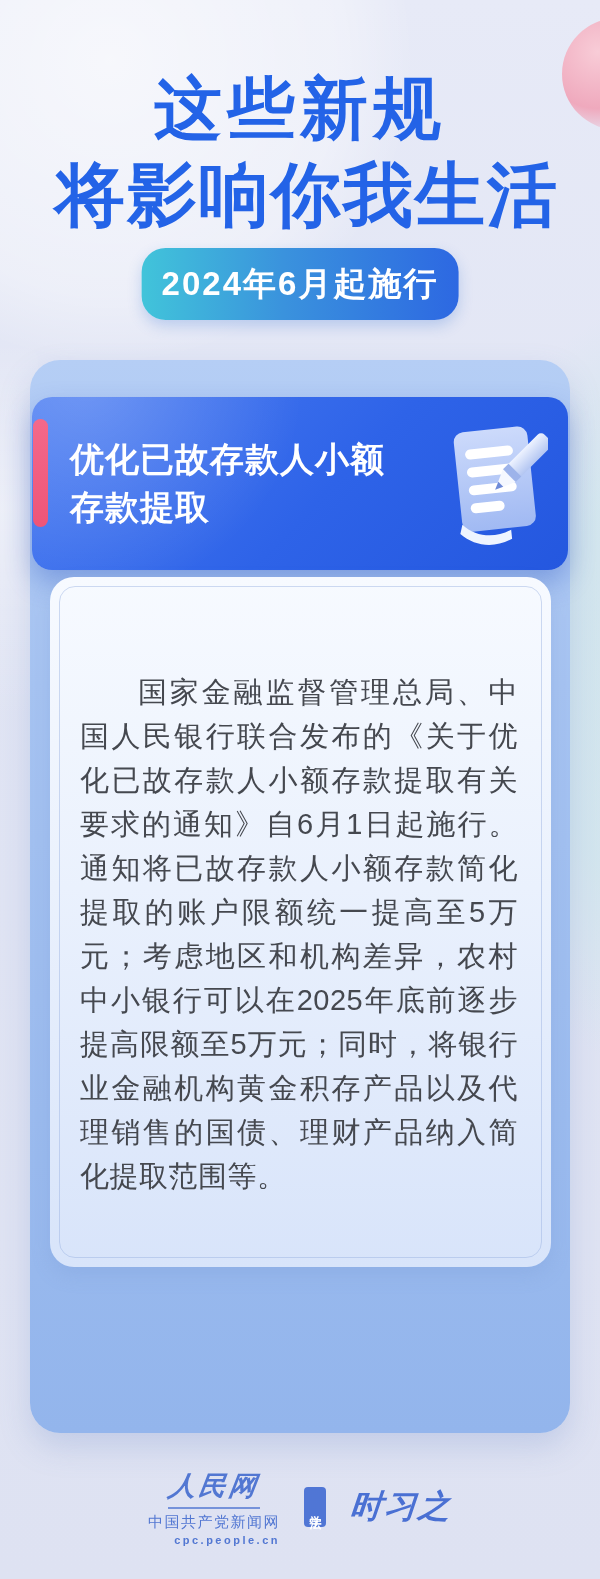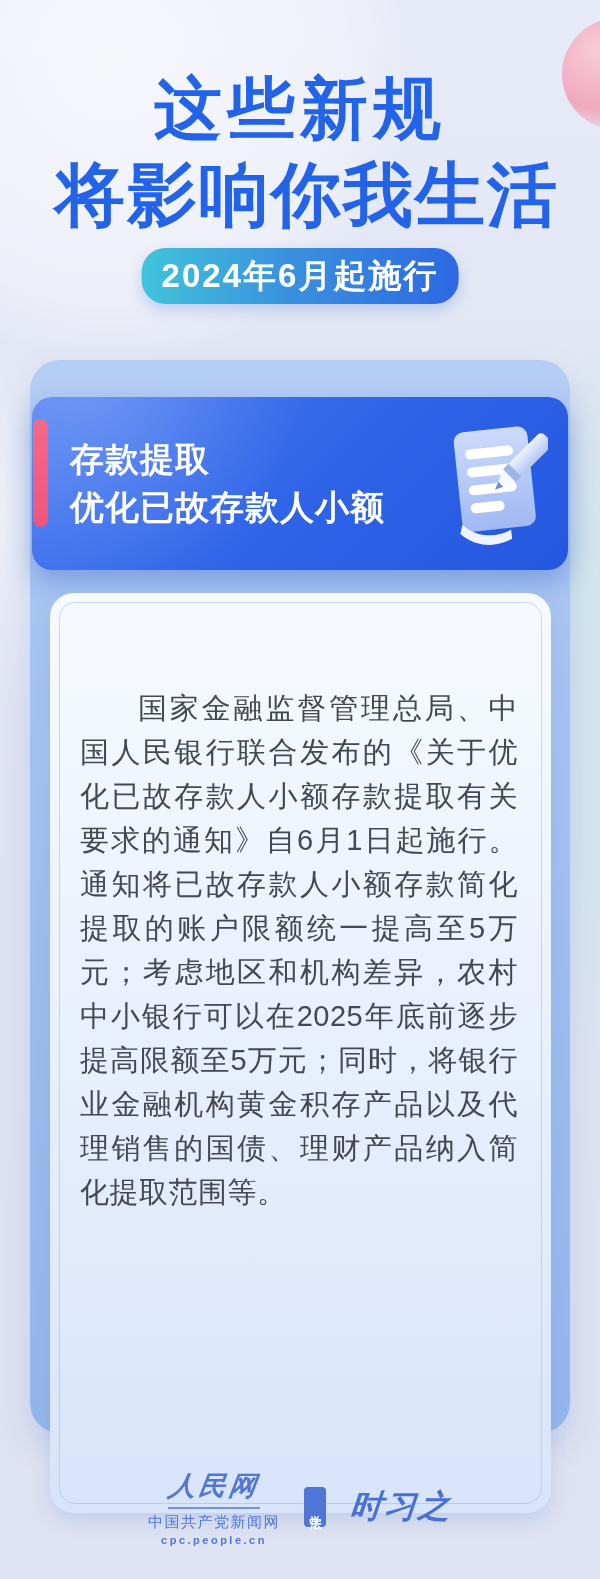--- a/index.html
+++ b/index.html
@@ -29,21 +29,21 @@
   }
 
   
   .main-title{position:absolute;left:0;width:600px;text-align:center;color:#2363e7;font-weight:900;line-height:1;}
   .main-title.l1{top:74px;font-size:68px;letter-spacing:5px;}
   .main-title.l2{top:160px;font-size:70px;letter-spacing:2px;margin-left:7px;}
 
   
   .date-badge{
     position:absolute;top:248px;left:50%;transform:translateX(-50%);
-    height:48px;line-height:48px;padding:4px 20px;border-radius:24px;white-space:nowrap;
+    height:48px;line-height:48px;padding:12px 20px;border-radius:24px;white-space:nowrap;
     background:linear-gradient(90deg,#41c4da 0%,#3a92dd 45%,#2d68e2 100%);
     color:#ffffff;font-size:33px;font-weight:bold;letter-spacing:2px;
     box-shadow:0 6px 14px rgba(50,110,210,0.25);
   }
 
   
   .outer-card{
     position:absolute;left:30px;top:360px;width:540px;height:1073px;border-radius:30px;
     background:linear-gradient(180deg,#b5cef5 0%,#a6c3f1 30%,#93b5ec 100%);
     box-shadow:0 14px 30px rgba(110,140,200,0.25);
@@ -62,21 +62,21 @@
     background:linear-gradient(180deg,#f4698a 0%,#ee5578 100%);
   }
   .header-title{
     position:absolute;left:38px;top:38px;color:#ffffff;font-size:34px;font-weight:bold;
     line-height:48px;letter-spacing:1px;white-space:nowrap;
   }
   .doc-icon{position:absolute;right:20px;top:22px;width:104px;height:128px;}
 
   
   .inner-panel{
-    position:absolute;left:20px;top:233px;width:501px;height:920px;border-radius:24px;
+    position:absolute;left:20px;top:217px;width:501px;height:690px;border-radius:24px;
     background:linear-gradient(180deg,#f7faff 0%,#eaf1fd 45%,#d8e4fa 100%);
     box-shadow:0 8px 18px rgba(120,150,210,0.25);
   }
   .inner-panel::after{
     content:"";position:absolute;inset:9px;border:1px solid rgba(150,175,225,0.45);
     border-radius:16px;pointer-events:none;
   }
   .body-text{
     position:absolute;left:30px;right:33px;top:93px;
     font-size:29px;line-height:44px;color:#45484f;letter-spacing:0.5px;
@@ -85,21 +85,21 @@
 
   
   .footer{
     position:absolute;left:0;top:1462px;width:600px;height:90px;
     display:flex;align-items:center;justify-content:center;gap:24px;color:#5277d2;
   }
   .pd-logo{text-align:center;}
   .pd-script{font-size:27px;font-weight:bold;font-style:italic;transform:skewX(-8deg);letter-spacing:3px;}
   .pd-underline{height:2px;width:92px;background:#5277d2;opacity:0.75;margin:3px auto 4px;}
   .pd-sub{font-size:15px;font-weight:normal;letter-spacing:1.5px;}
-  .pd-url{font-size:11px;font-weight:600;letter-spacing:2.5px;margin-top:2px;}
+  .pd-url{font-size:11px;font-weight:600;letter-spacing:2.5px;margin-top:2px;text-align:right;}
   .xf-badge{
     width:22px;height:40px;border-radius:4px;background:#5076d5;color:#fff;
     font-size:12px;font-weight:bold;display:flex;align-items:center;justify-content:center;
     writing-mode:vertical-rl;text-orientation:upright;letter-spacing:2px;
   }
   .sxz{font-size:32px;font-weight:900;font-style:italic;letter-spacing:2px;color:#4a70d3;transform:skewX(-5deg);}
 </style>
 </head>
 <body>
 
@@ -112,22 +112,22 @@
 
   <div class="main-title l1">这些新规</div>
   <div class="main-title l2">将影响你我生活</div>
   <div class="date-badge">2024年6月起施行</div>
 
   <div class="outer-card">
 
     <div class="header-card">
       <div class="accent-bar"></div>
       <div class="header-title">
+        <div>优化已故存款人小额</div>
         <div>存款提取</div>
-        <div>优化已故存款人小额</div>
       </div>
       <svg class="doc-icon" viewBox="0 0 104 128">
         <defs>
           <linearGradient id="sheetGrad" x1="0" y1="0" x2="0" y2="1">
             <stop offset="0" stop-color="#e9f0ff" stop-opacity="0.85"></stop>
             <stop offset="1" stop-color="#bfd1f7" stop-opacity="0.8"></stop>
           </linearGradient>
           <linearGradient id="penGrad" x1="0" y1="0" x2="1" y2="0">
             <stop offset="0" stop-color="#eef3ff"></stop>
             <stop offset="1" stop-color="#b3c6f2"></stop>

